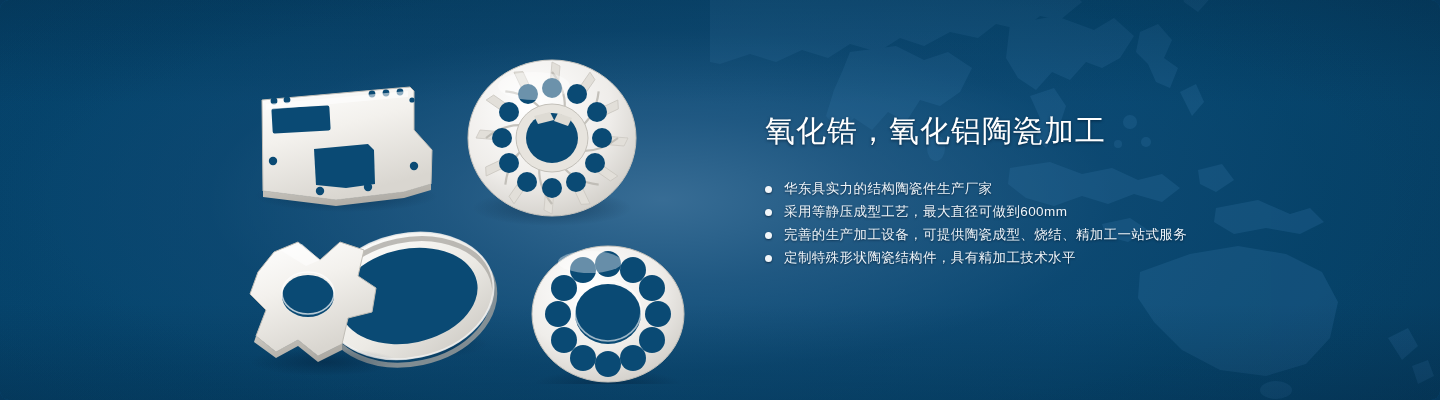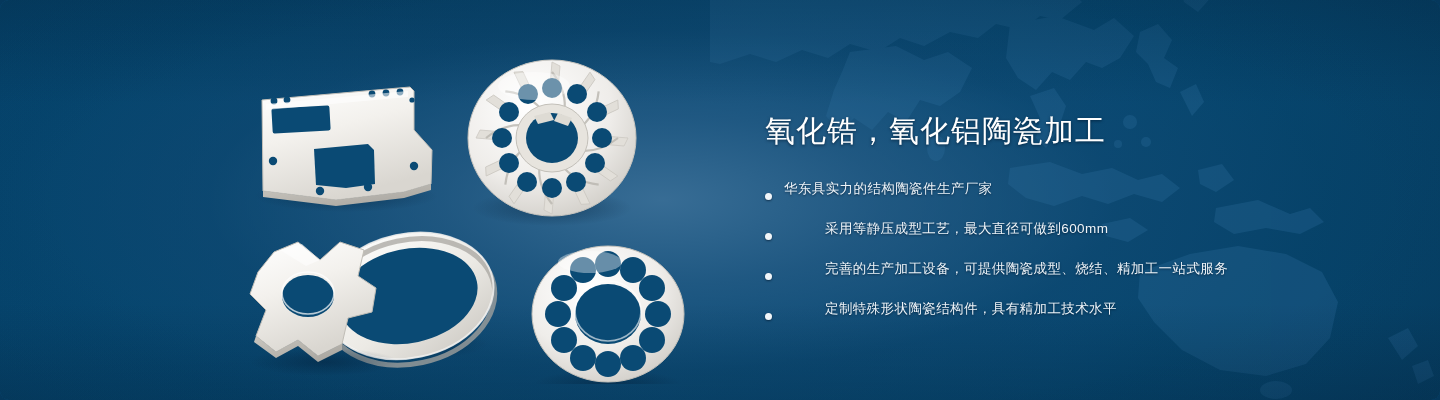--- a/index.html
+++ b/index.html
@@ -90,25 +90,25 @@
     text-shadow: 0 1px 3px rgba(0,25,48,0.75);
     white-space: nowrap;
   }
   .bullets {
     list-style: none;
     margin: 26px 0 0 0;
     padding: 0;
   }
   .bullet {
     display: flex;
-    align-items: flex-end;
+    align-items: center;
     height: 22px;
     margin-bottom: 0px;
   }
-  .bullet + .bullet { margin-top: 18px; gap: 41px; }
+  .bullet + .bullet { margin-top: 1px; }
   .dot {
     flex: 0 0 auto;
     width: 7px;
     height: 7px;
     border-radius: 50%;
     background: #f2f6f9;
     margin-right: 12px;
     box-shadow: 0 1px 2px rgba(0,20,40,0.6);
   }
   .btext {

